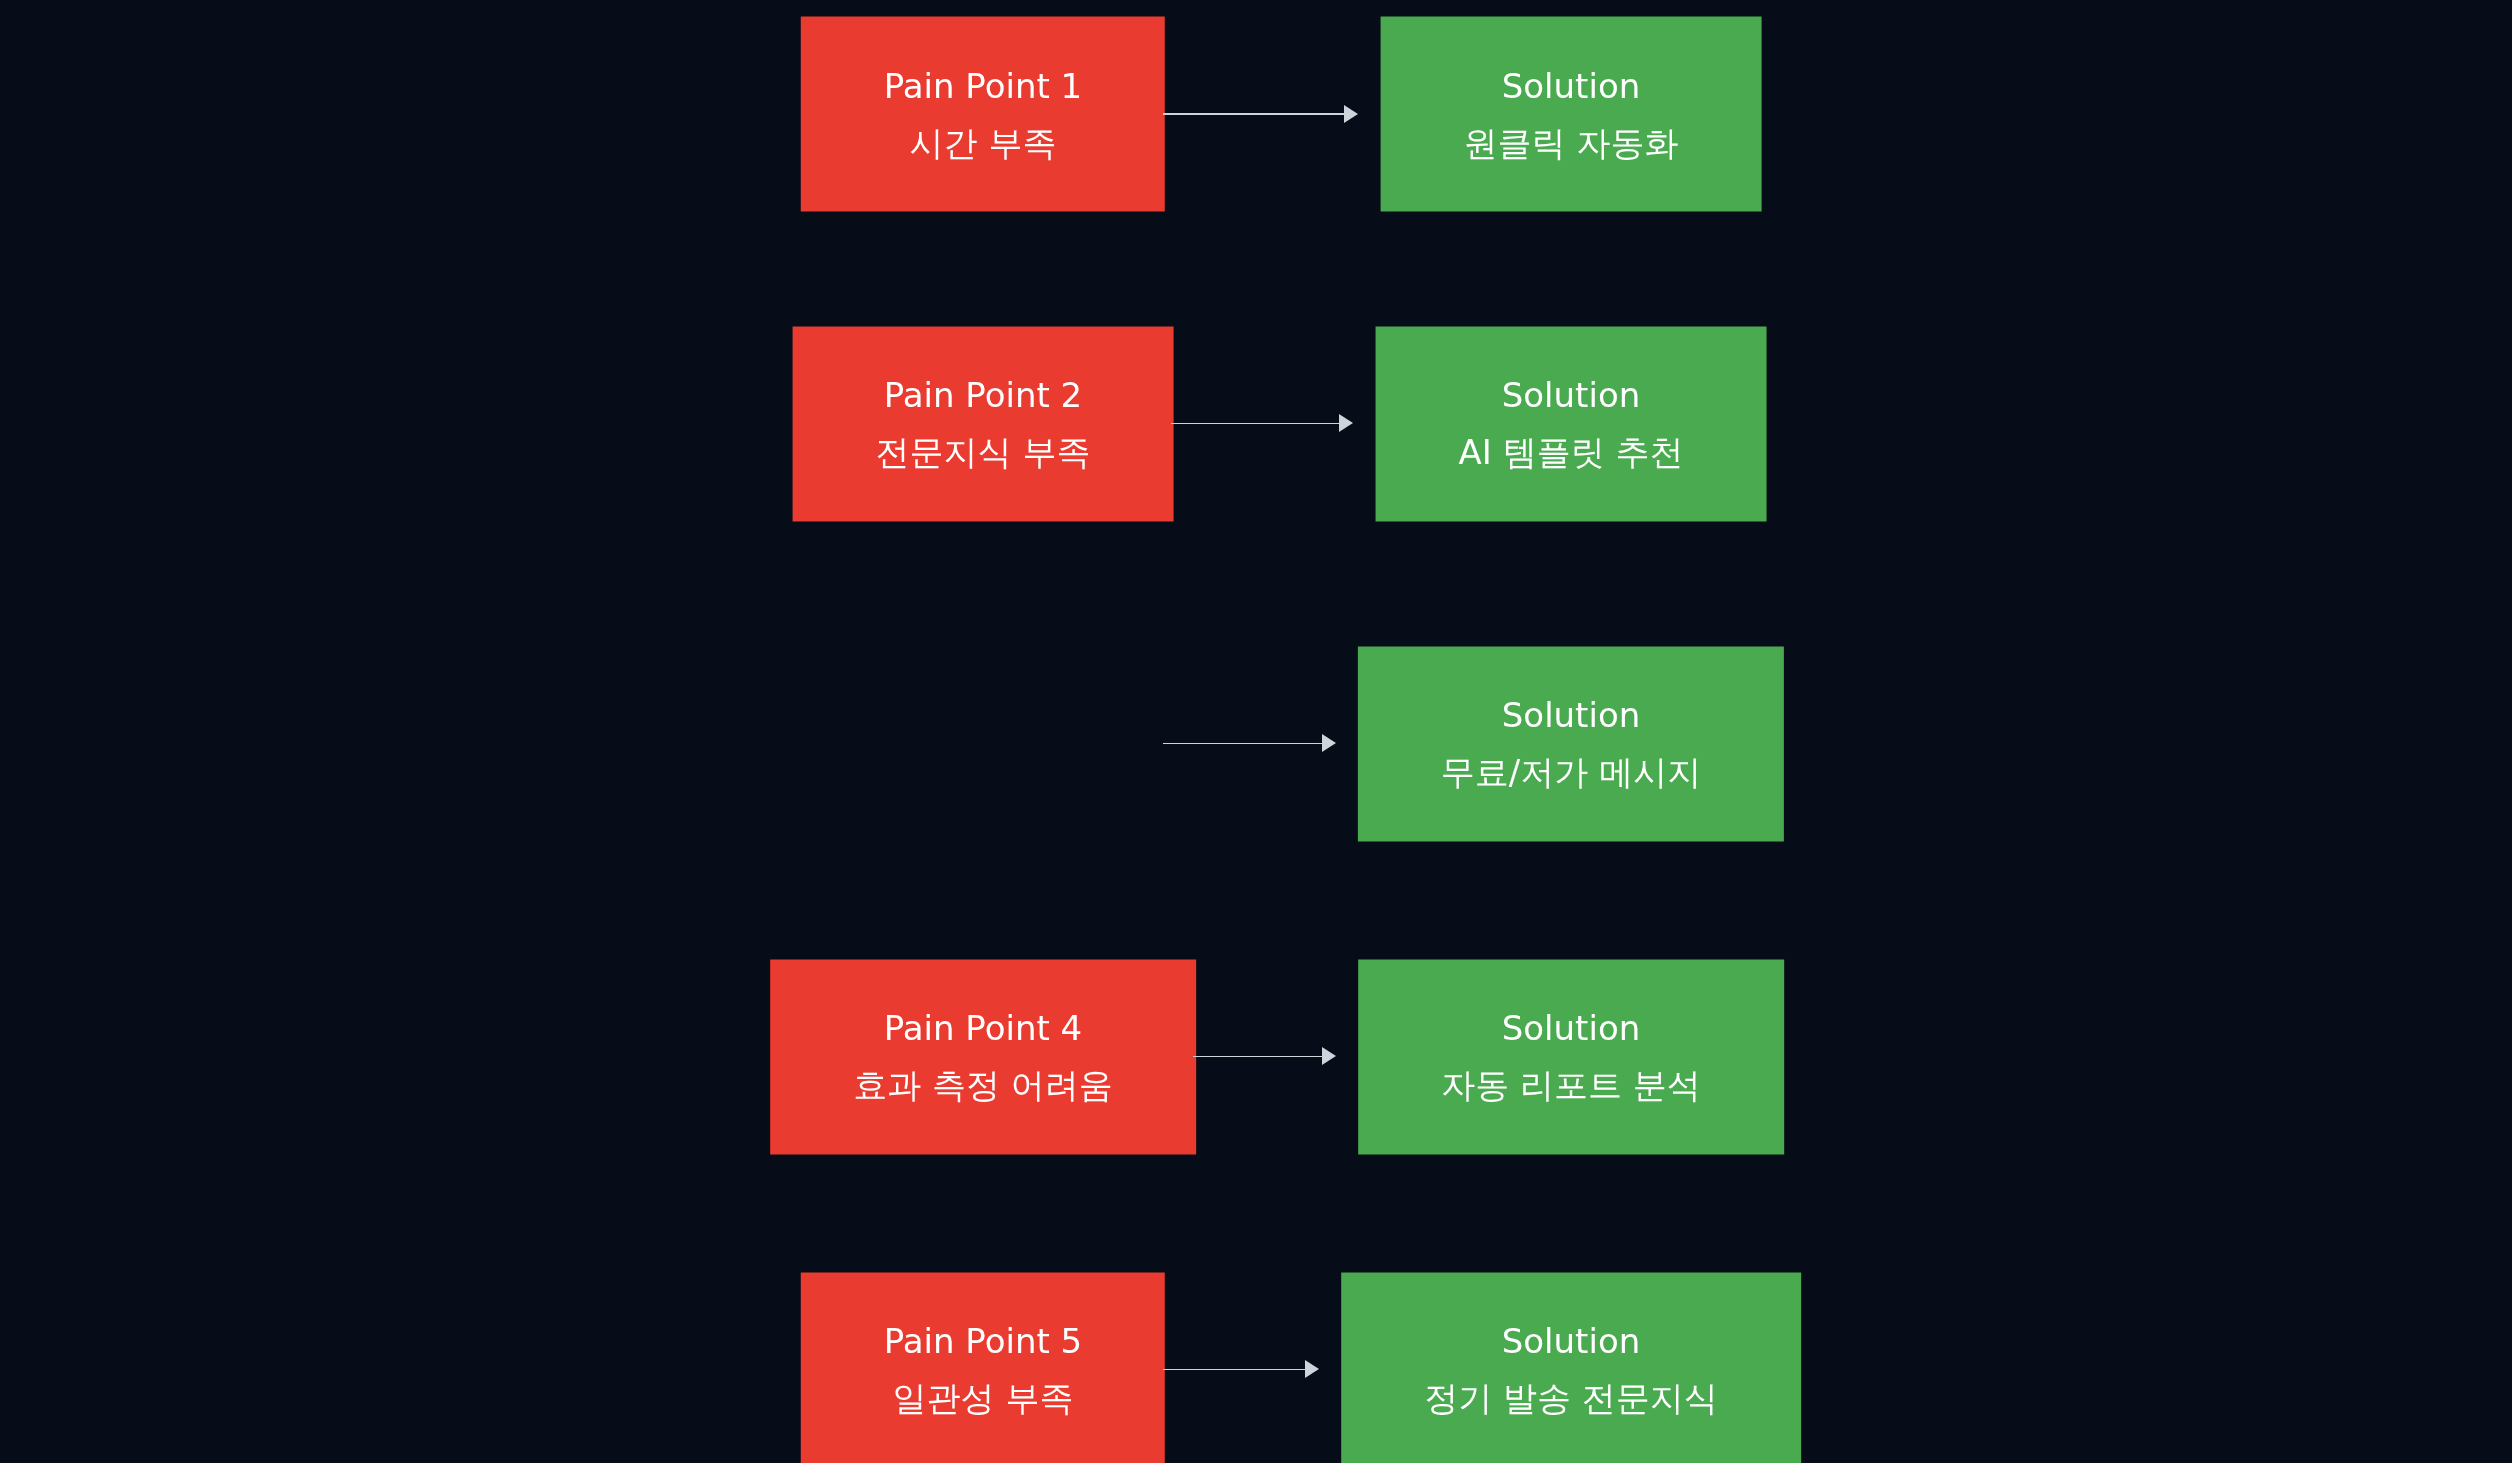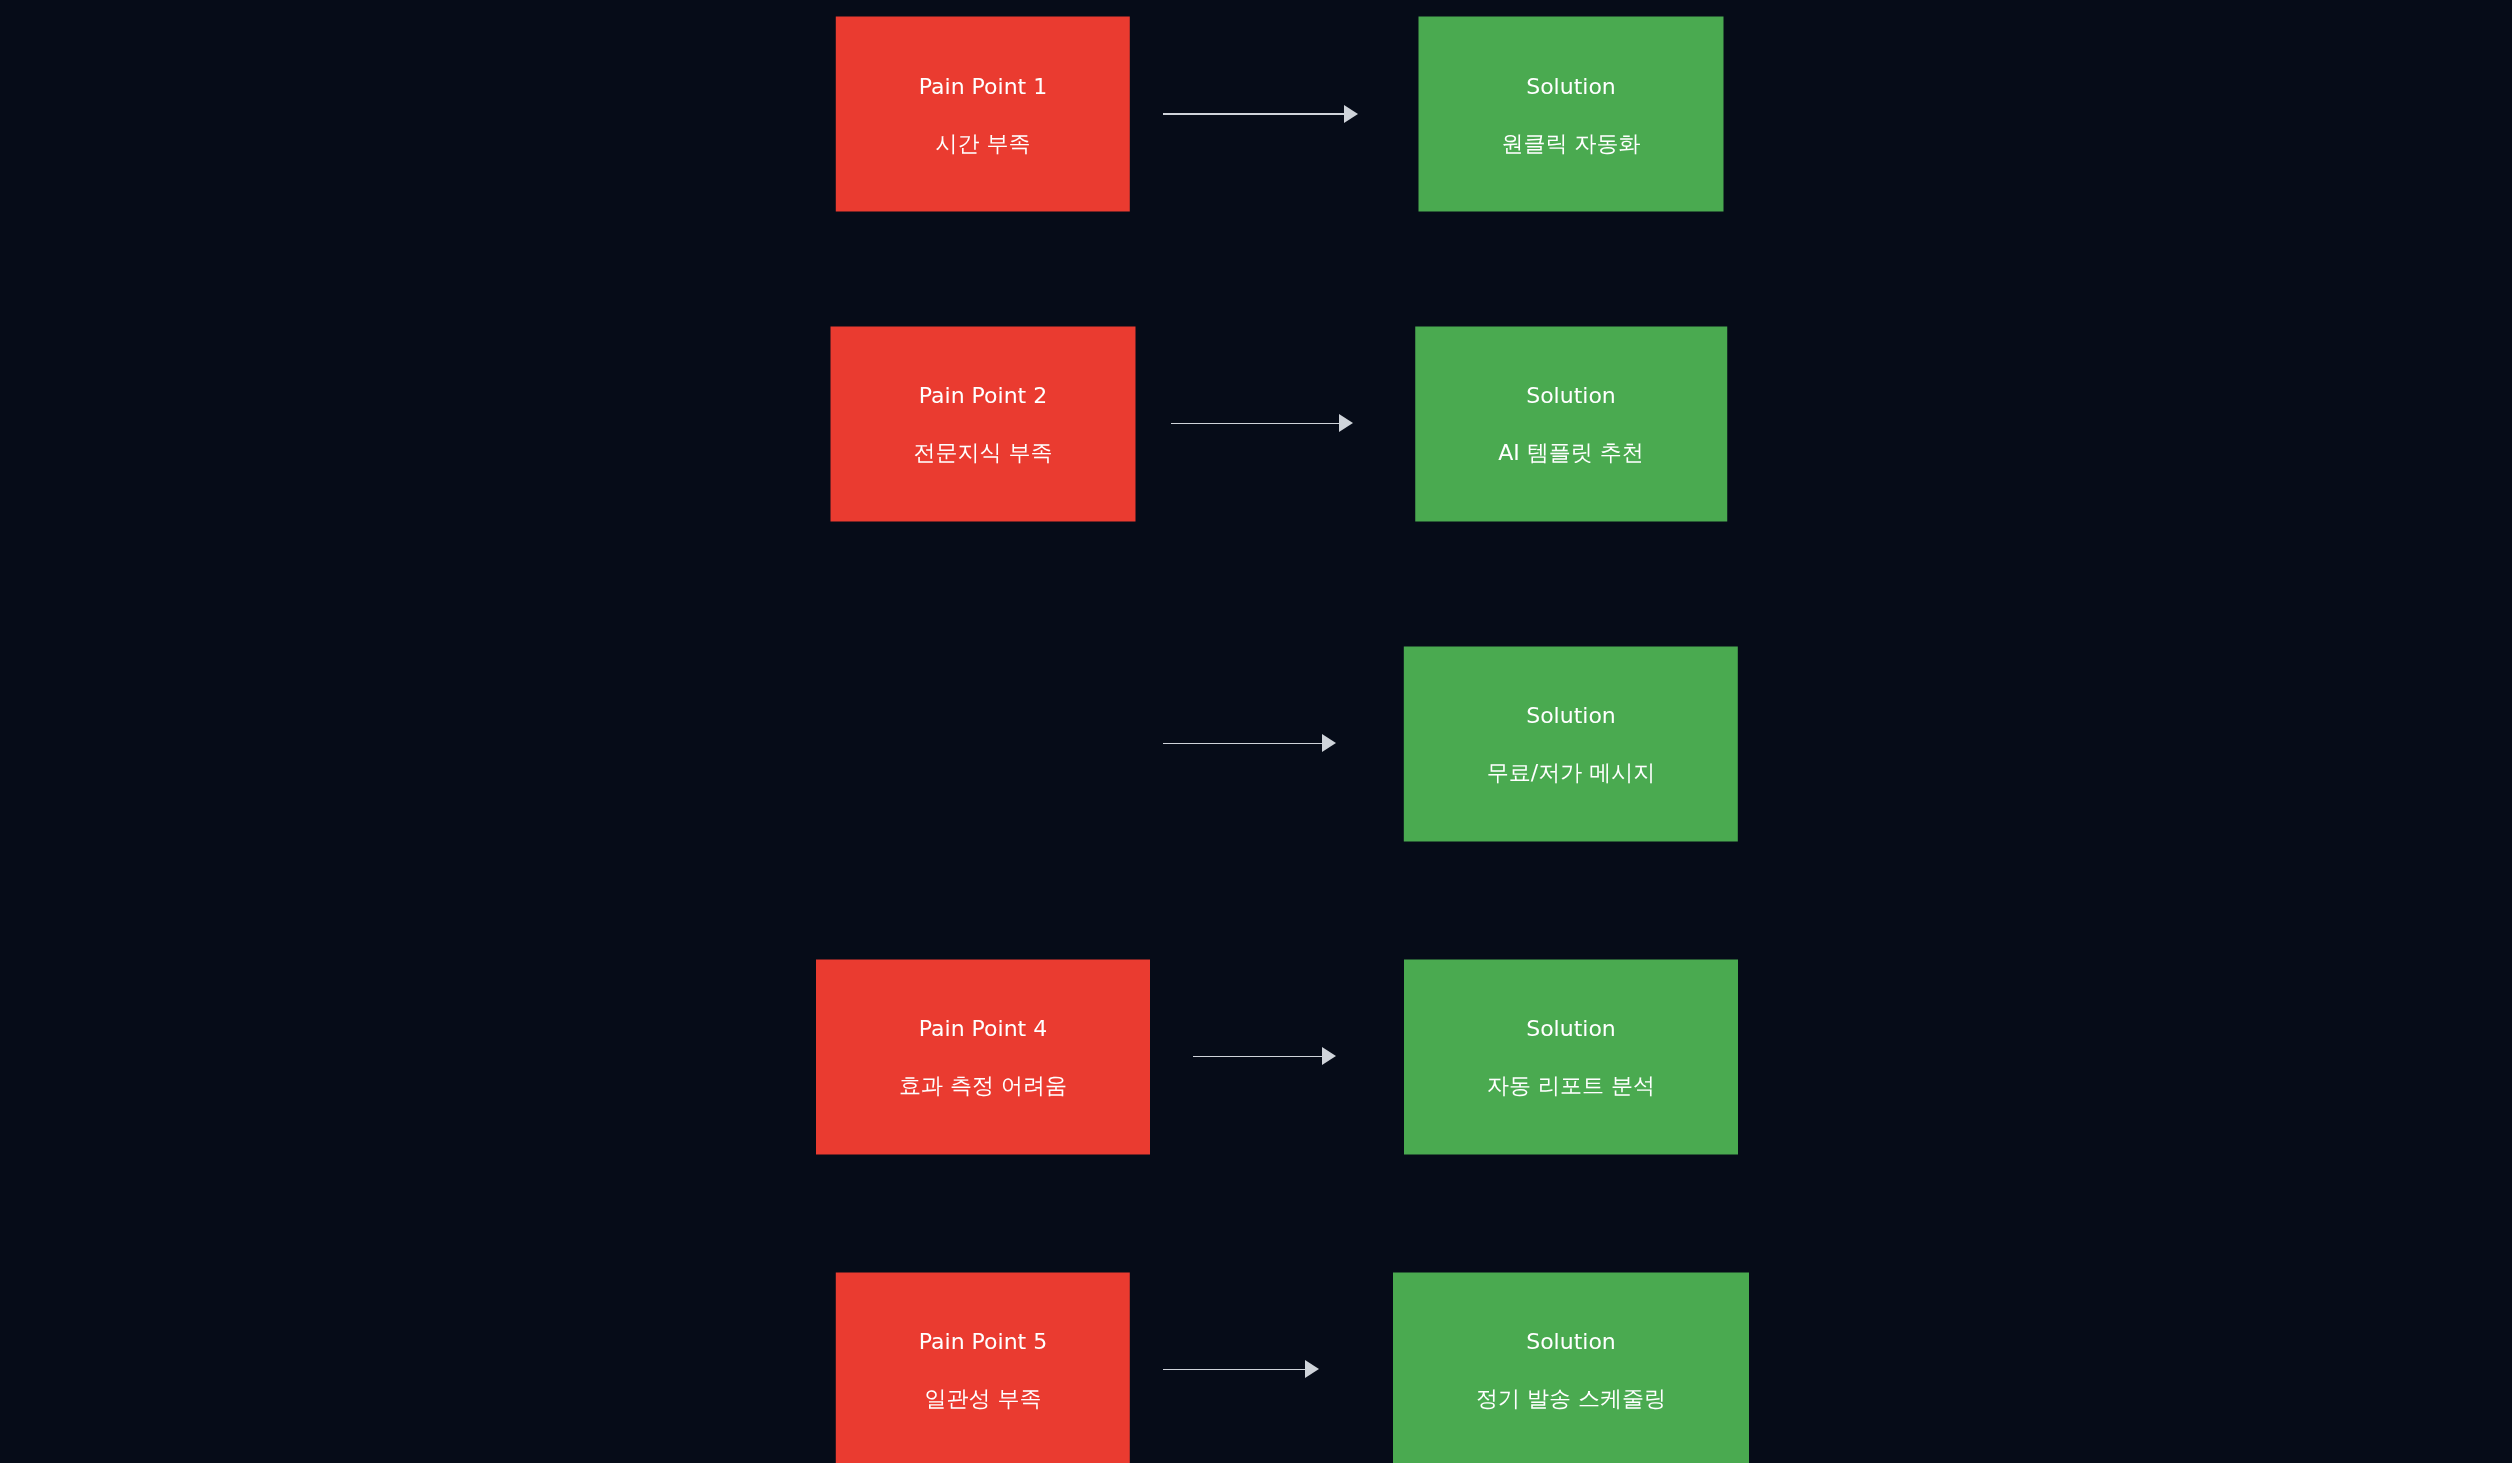--- a/index.html
+++ b/index.html
@@ -41,21 +41,21 @@
     flex-direction: column;
     justify-content: center;
     align-items: center;
     color: var(--text);
     text-align: center;
     white-space: nowrap;
   }
   .box.pain { background: var(--pain); }
   .box.solution { background: var(--solution); }
   .box-line {
-    font-size: 22px;
+    font-size: 34px;
     line-height: 57px;
   }
   .arrow {
     position: absolute;
     top: 50%;
     height: 0;
     transform: translateY(-50%);
   }
   .arrow-line {
     position: absolute;
@@ -158,19 +158,19 @@
         <div class="box-line">일관성 부족</div>
       </div>
     </div>
     <div class="arrow" style="left: 1163px; width: 156px;">
       <div class="arrow-line"></div>
       <div class="arrow-head"></div>
     </div>
     <div class="col col-solution">
       <div class="box solution">
         <div class="box-line">Solution</div>
-        <div class="box-line">정기 발송 스케줄링</div>
+        <div class="box-line">정기 발송 전문지식</div>
       </div>
     </div>
   </div>
 
 </div>
 
 
 </body></html>

